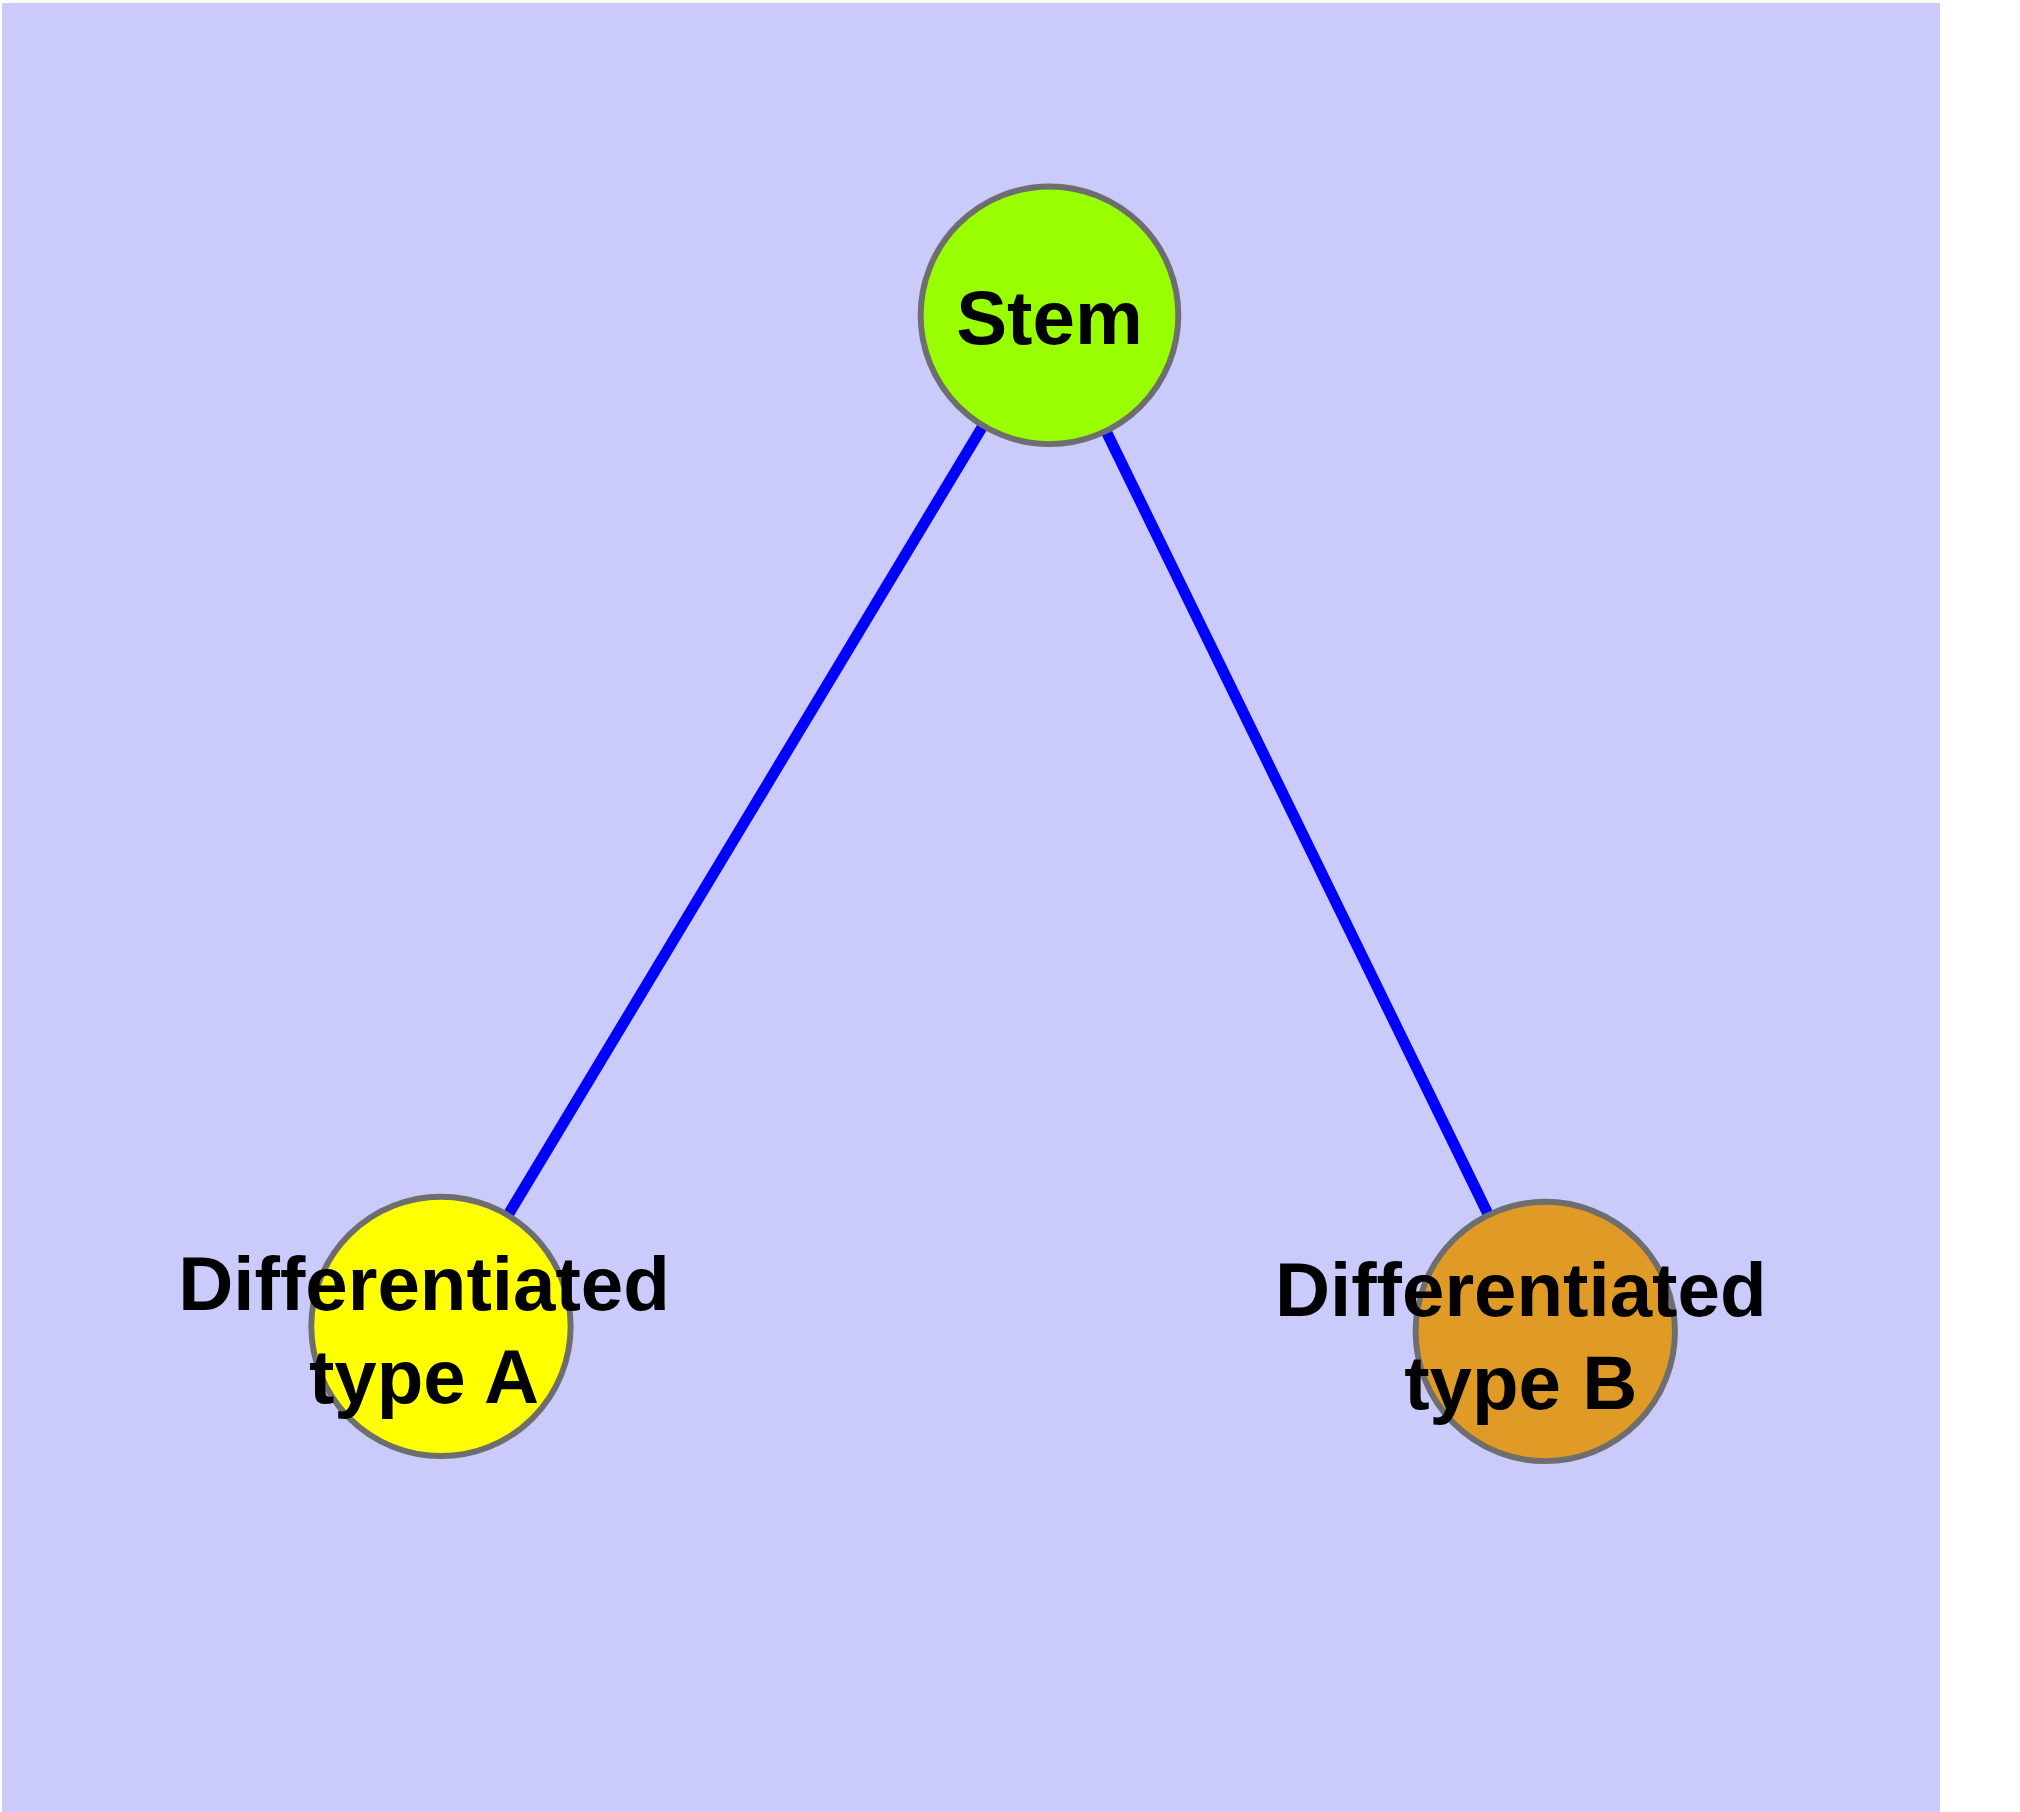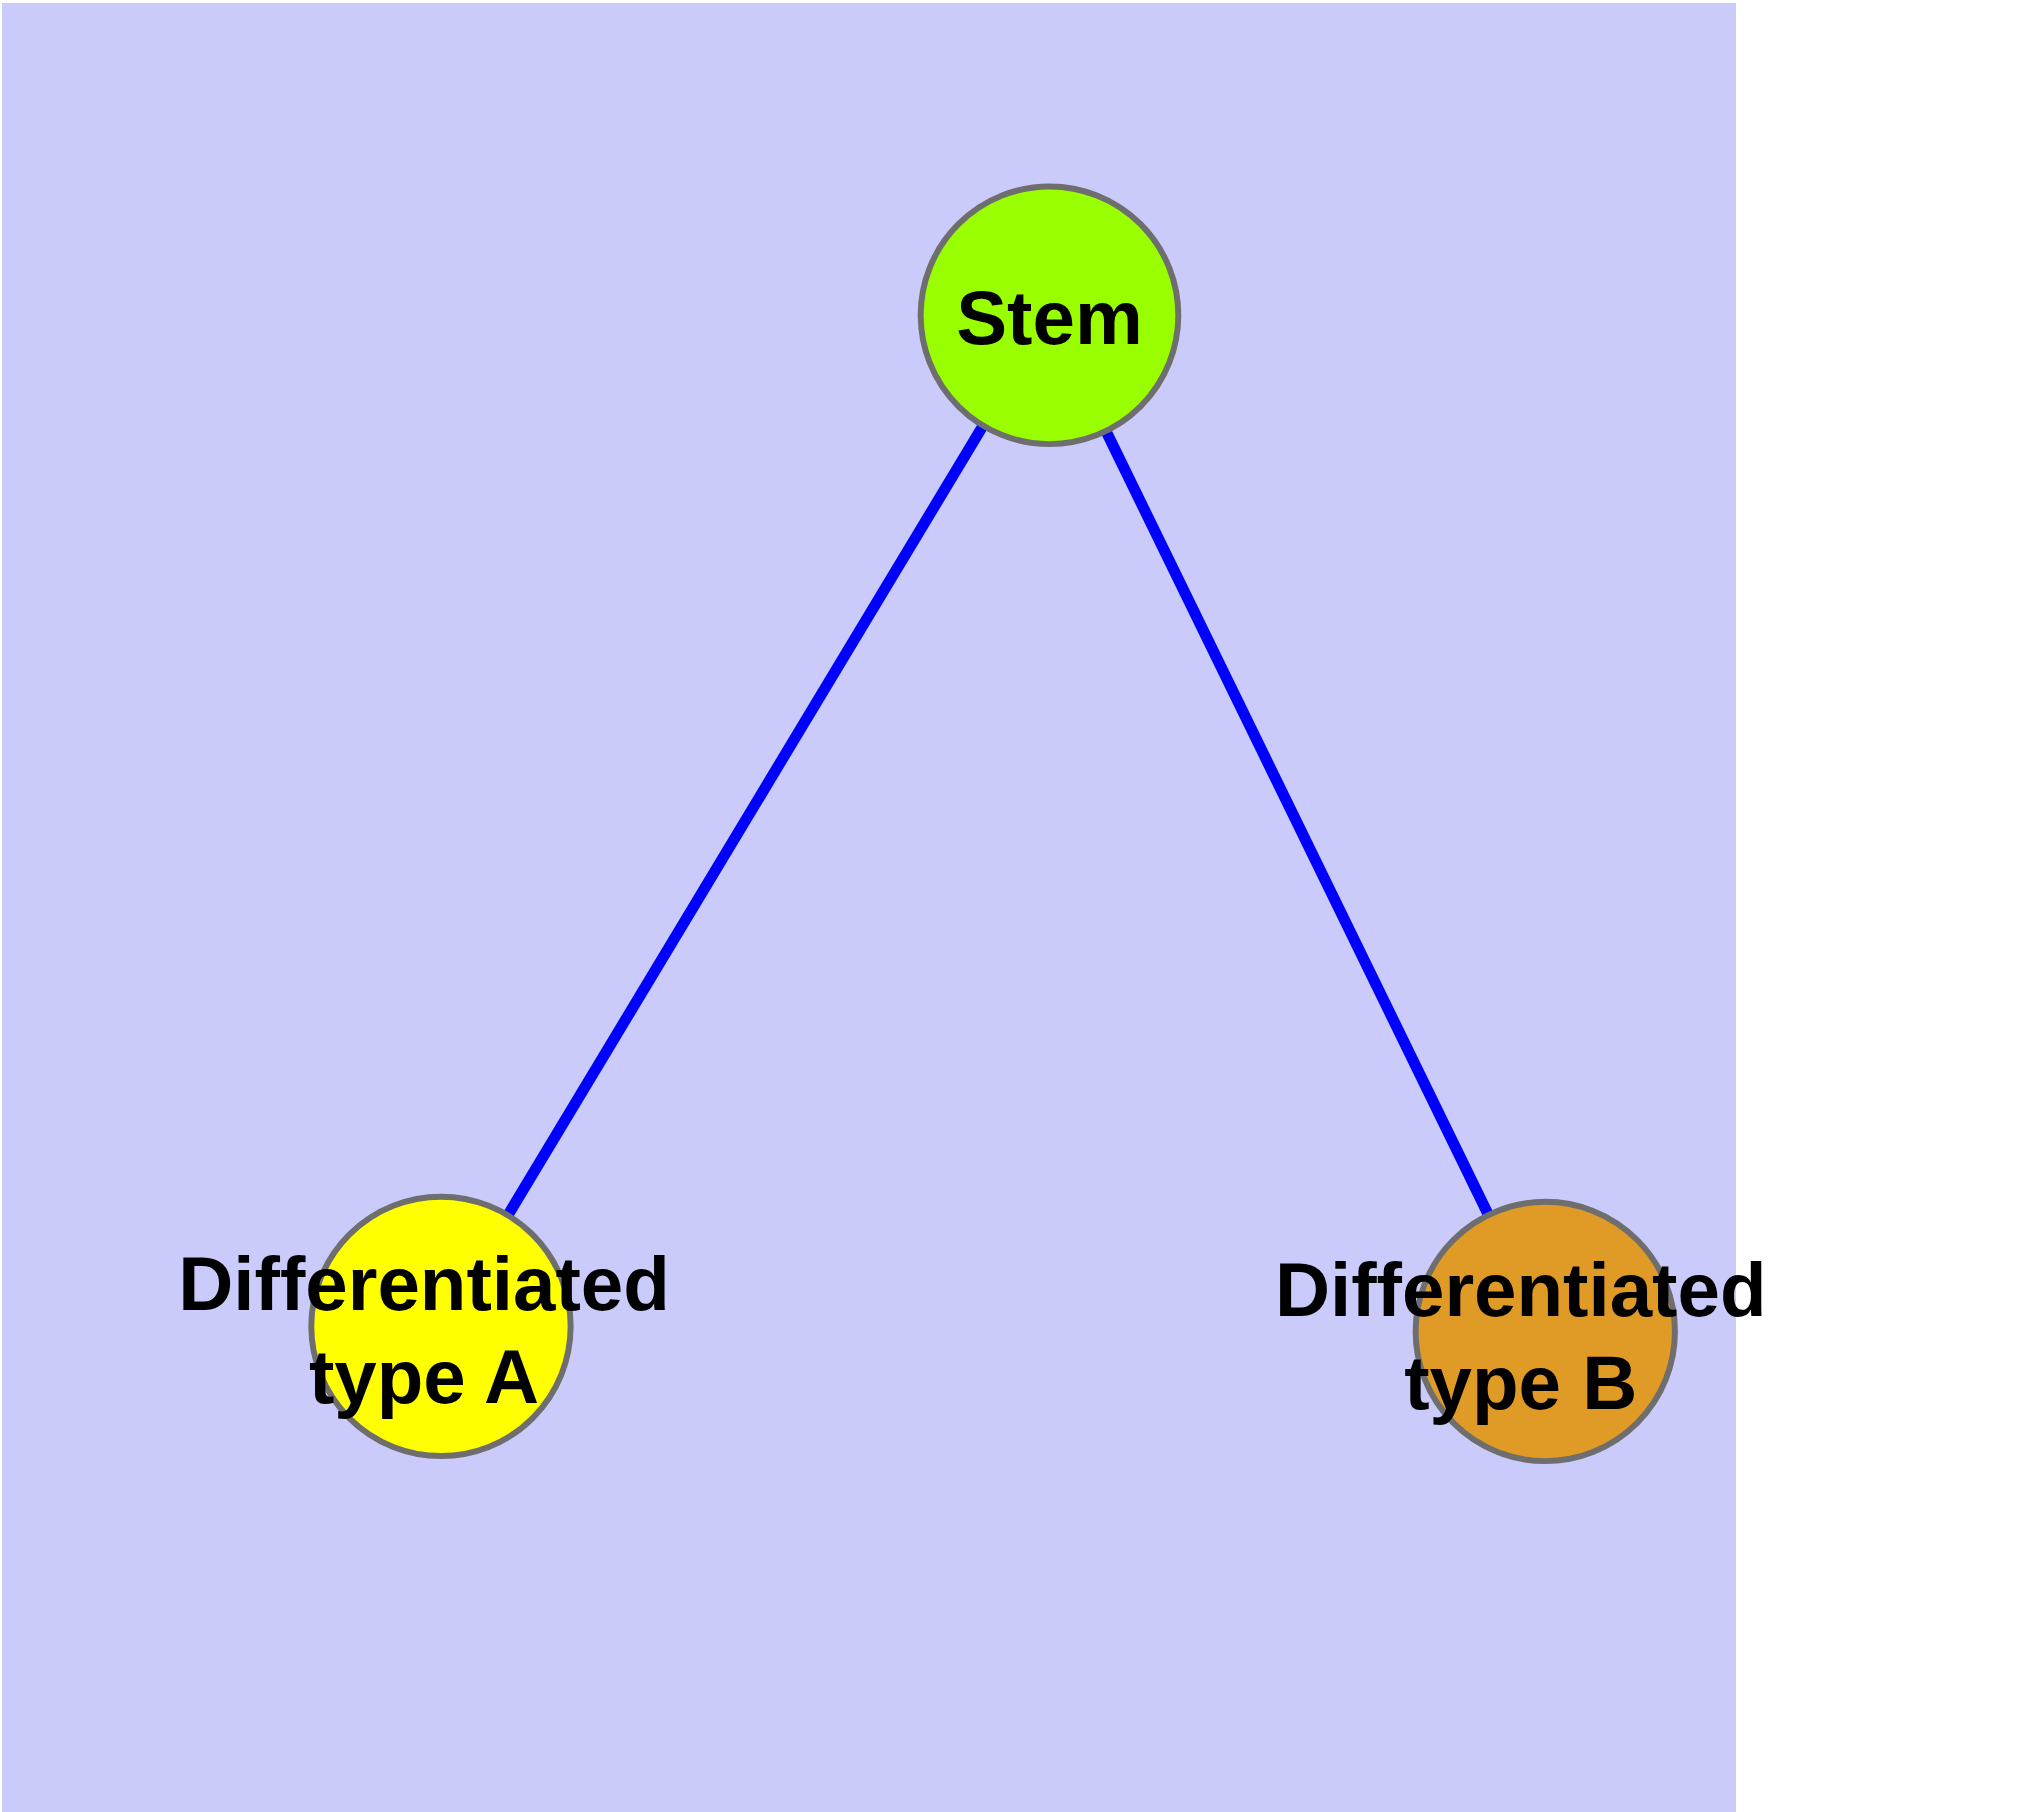--- a/index.html
+++ b/index.html
@@ -6,21 +6,21 @@
     margin: 0;
     padding: 0;
     background: #ffffff;
     width: 2021px;
     height: 1812px;
     overflow: hidden;
     font-family: "Liberation Sans", sans-serif;
   }
   .stage {
     position: relative;
-    width: 1736px;
+    width: 1940px;
     height: 1812px;
     background: #ffffff;
   }
   
   .canvas-bg {
     position: absolute;
     left: 1.7px;
     top: 3.4px;
     right: 0;
     bottom: 0;

